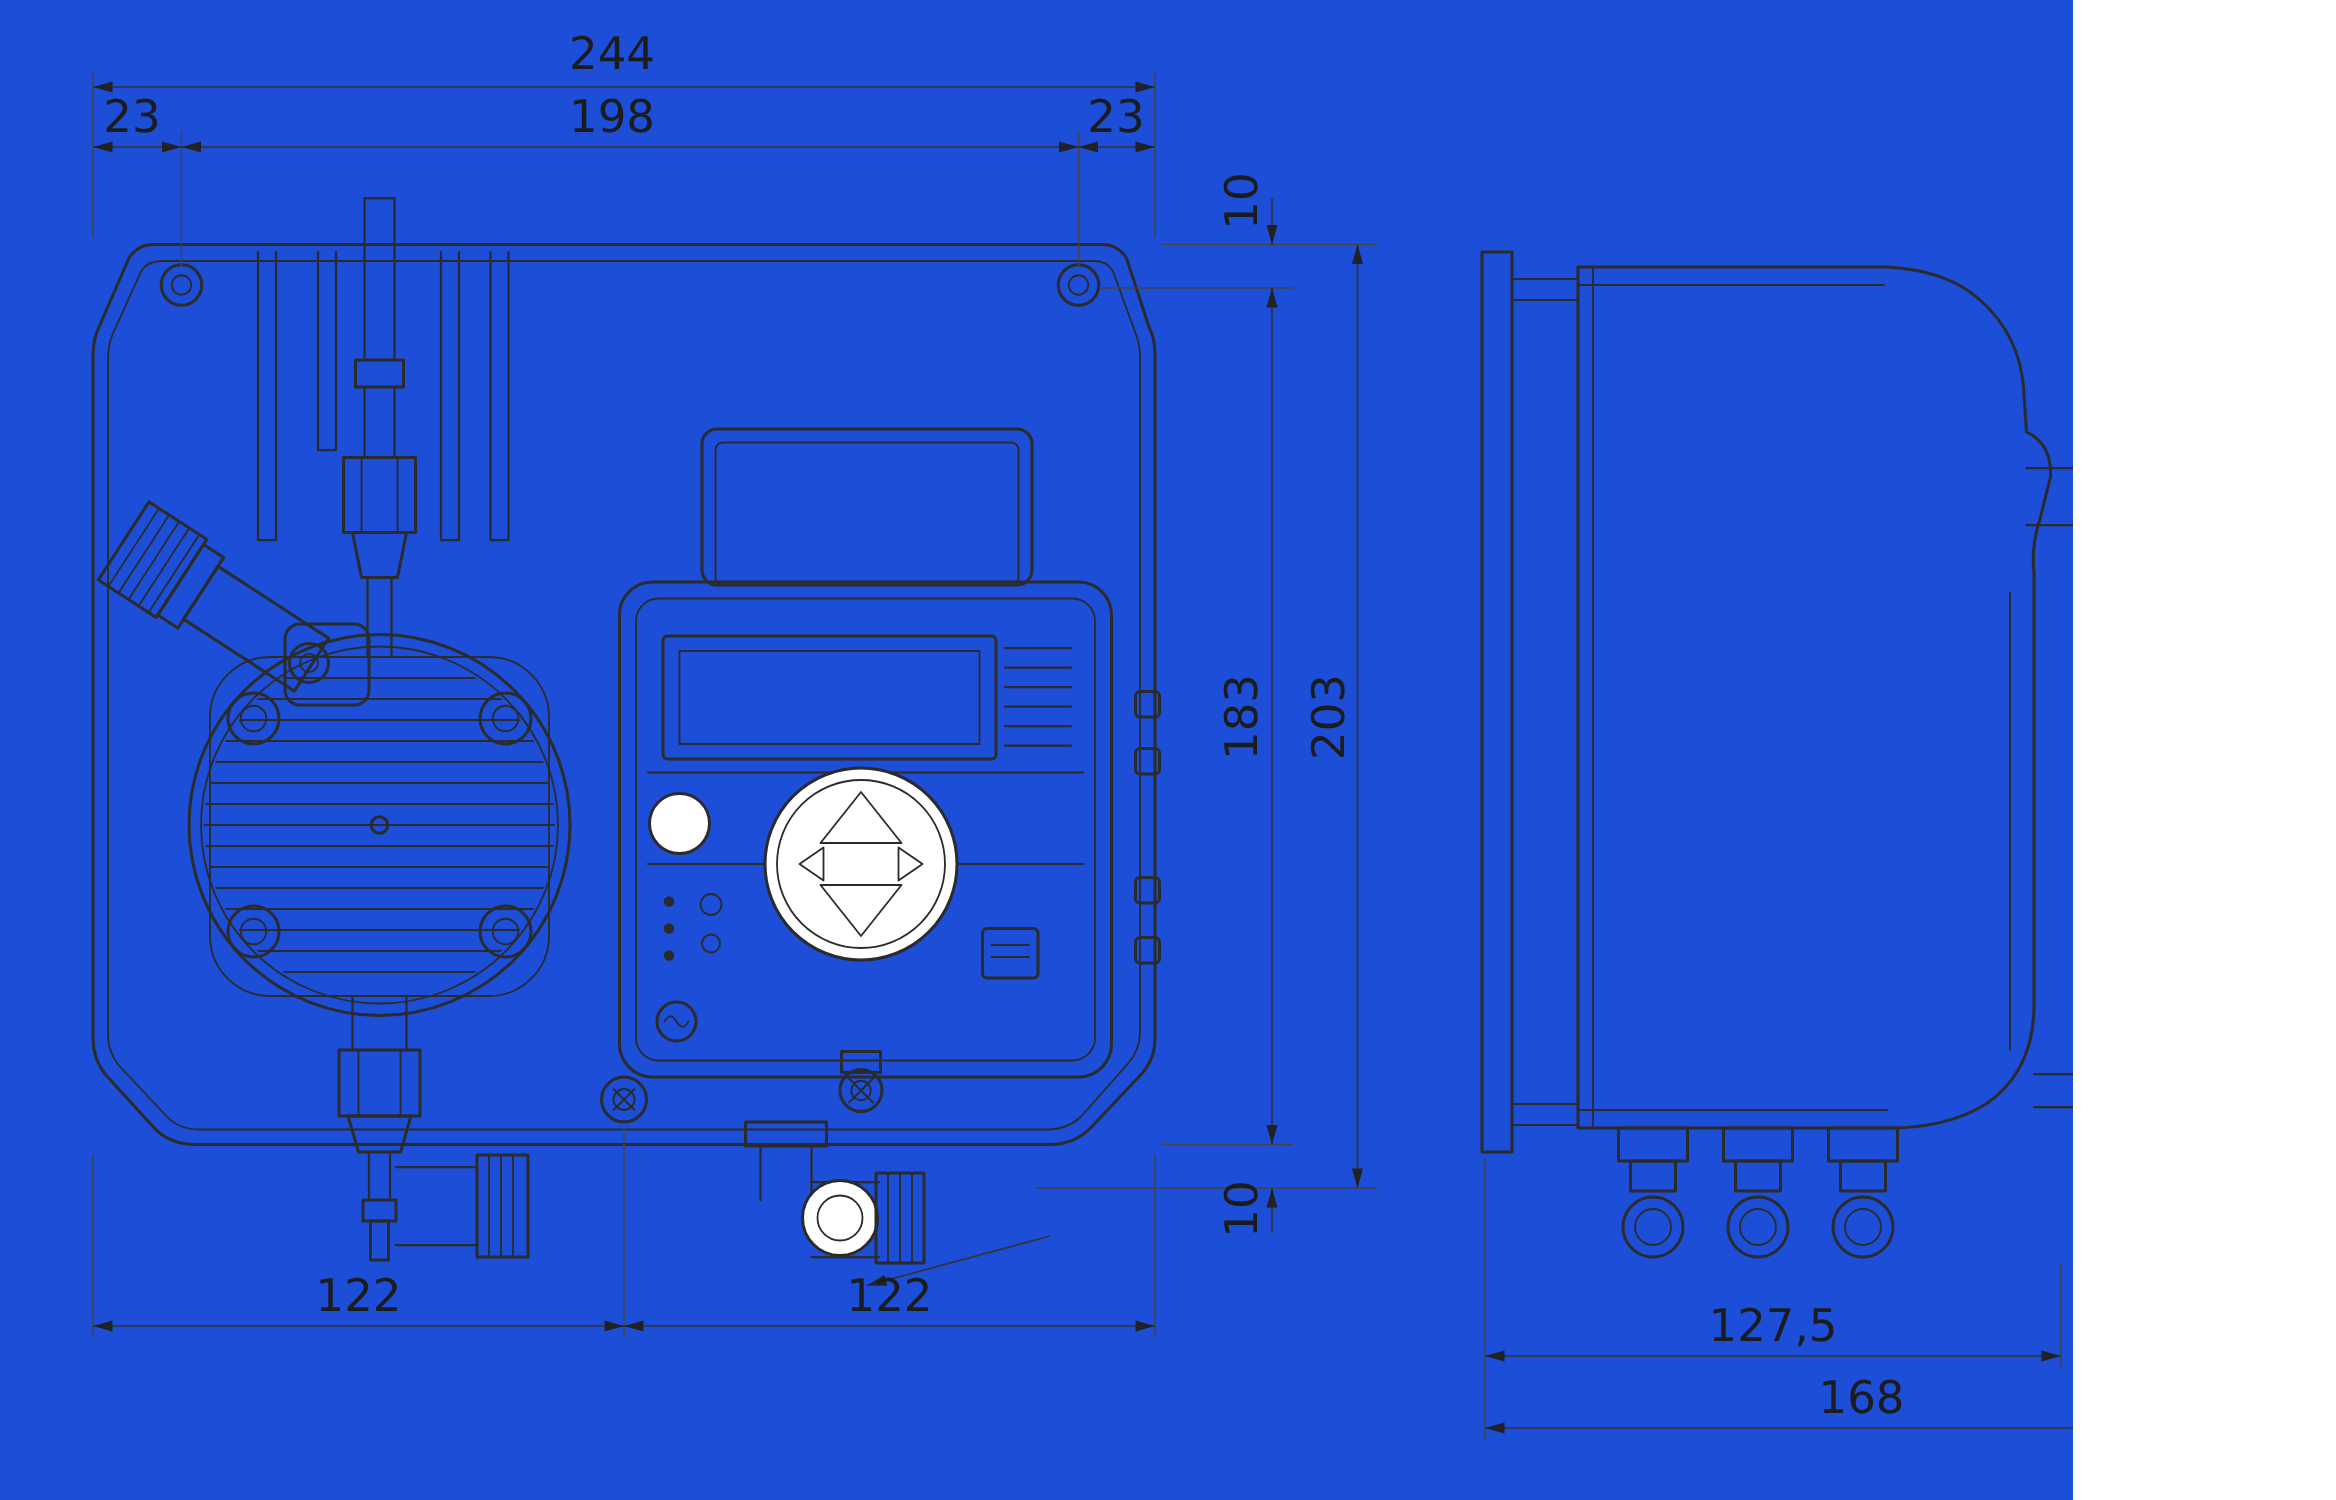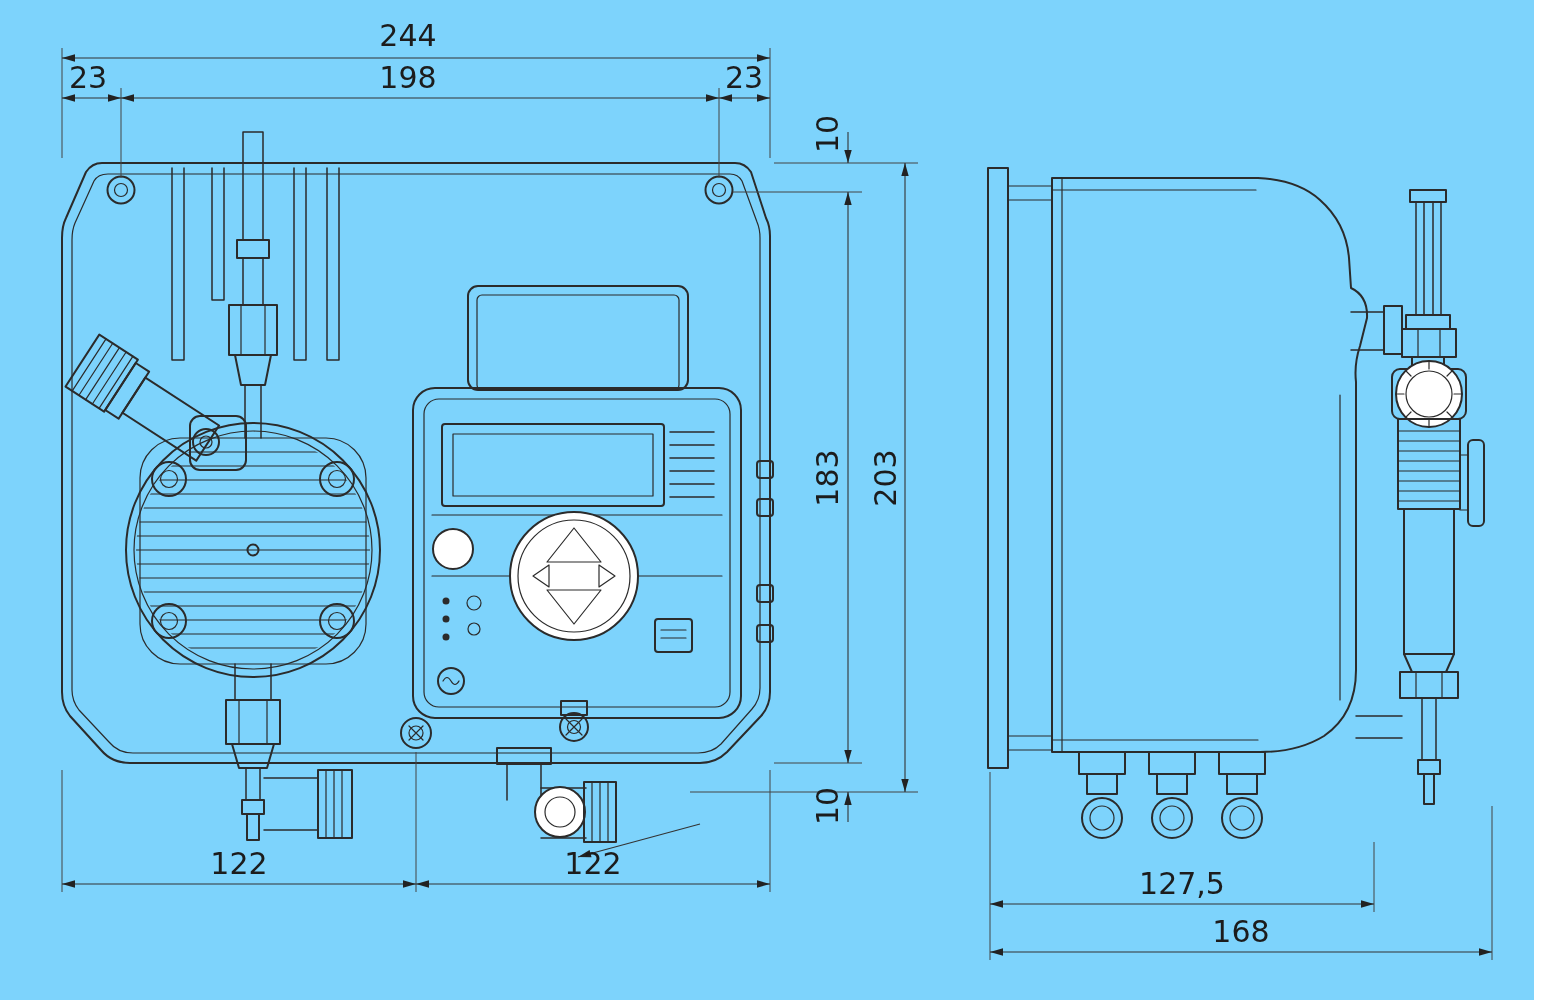--- a/index.html
+++ b/index.html
@@ -1,16 +1,16 @@
 <!DOCTYPE html>
 <html><head>
 <meta charset="utf-8">
 <style>
   html,body{margin:0;padding:0;background:#ffffff}
-  .stage{width:1534px;height:1000px;background:#7dd3fc;position:relative;overflow:hidden}
+  .stage{width:1382px;height:1000px;background:#1d4ed8;position:relative;overflow:hidden}
   svg{display:block}
   .part{stroke:#2b2b2b;fill:none;stroke-width:2;stroke-linejoin:round;stroke-linecap:round}
   .thin{stroke-width:1.2}
   .med{stroke-width:1.5}
   .dim{stroke:#333;stroke-width:1.1;fill:none;marker-start:url(#arr);marker-end:url(#arr)}
   .dime{stroke:#333;stroke-width:1.1;fill:none;marker-end:url(#arr)}
   .ext{stroke:#444;stroke-width:1;fill:none}
   .dimtext{font-family:"DejaVu Sans",sans-serif;font-size:30px;fill:#1c1c1c;stroke:none;text-anchor:middle}
 </style>
 </head>

